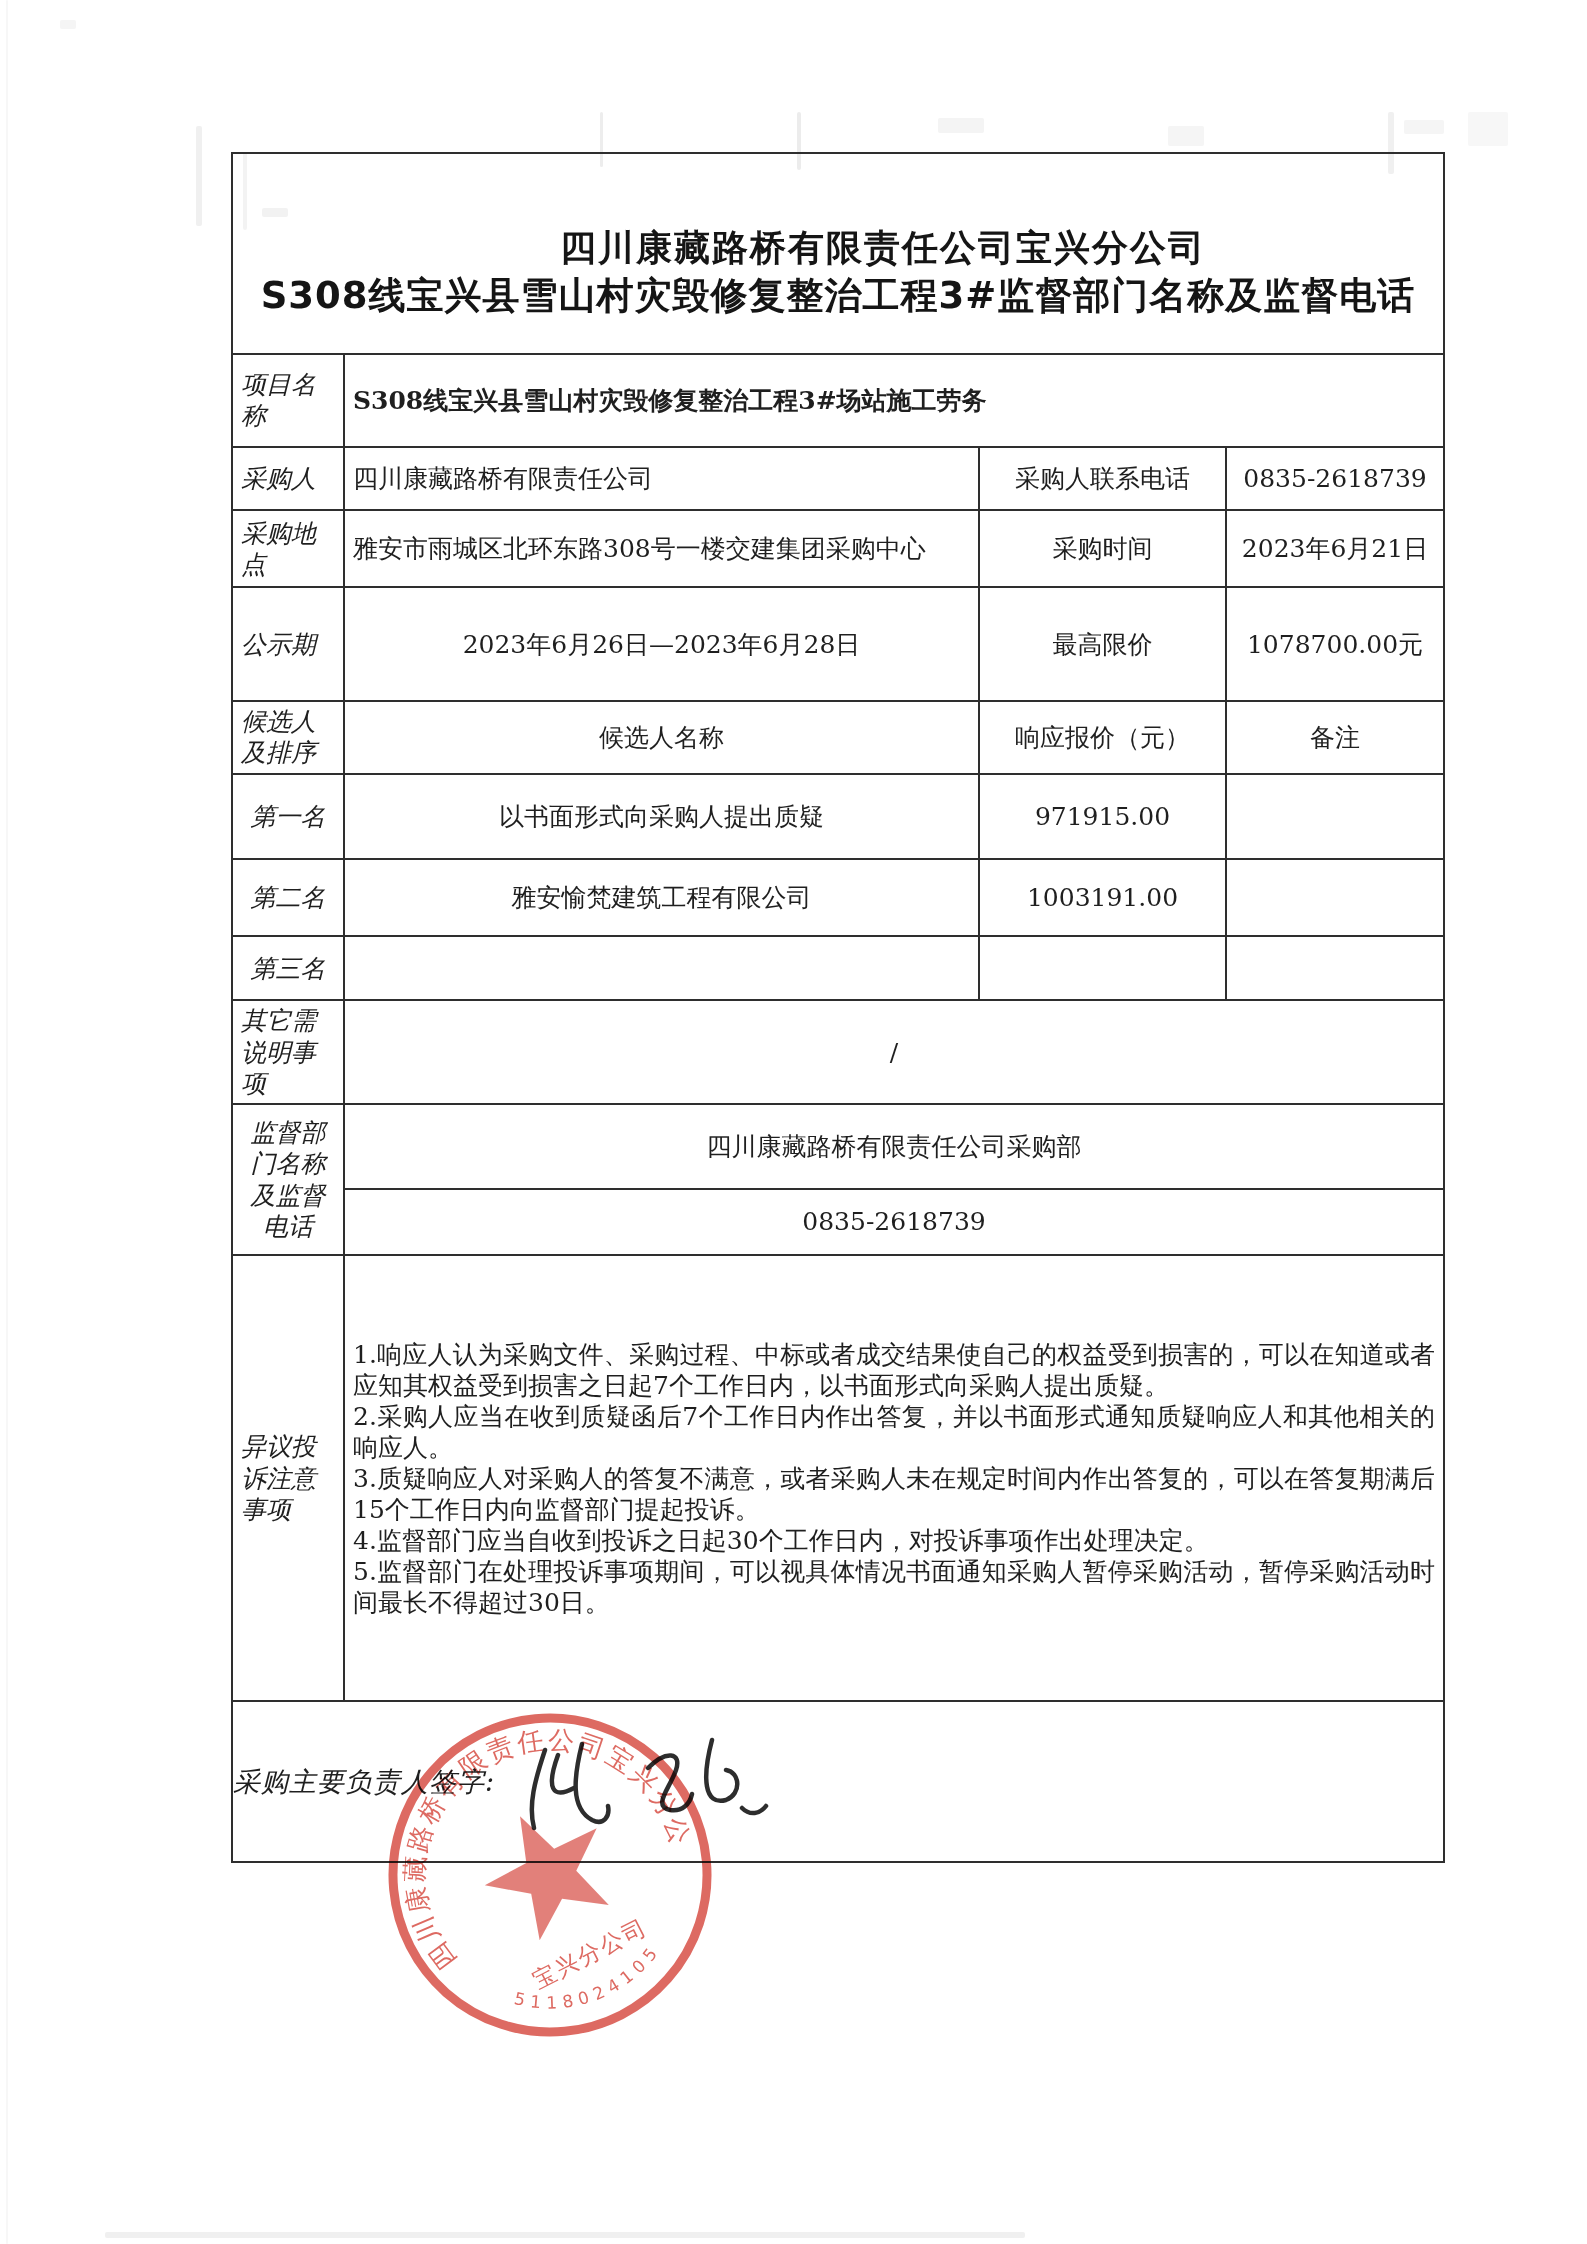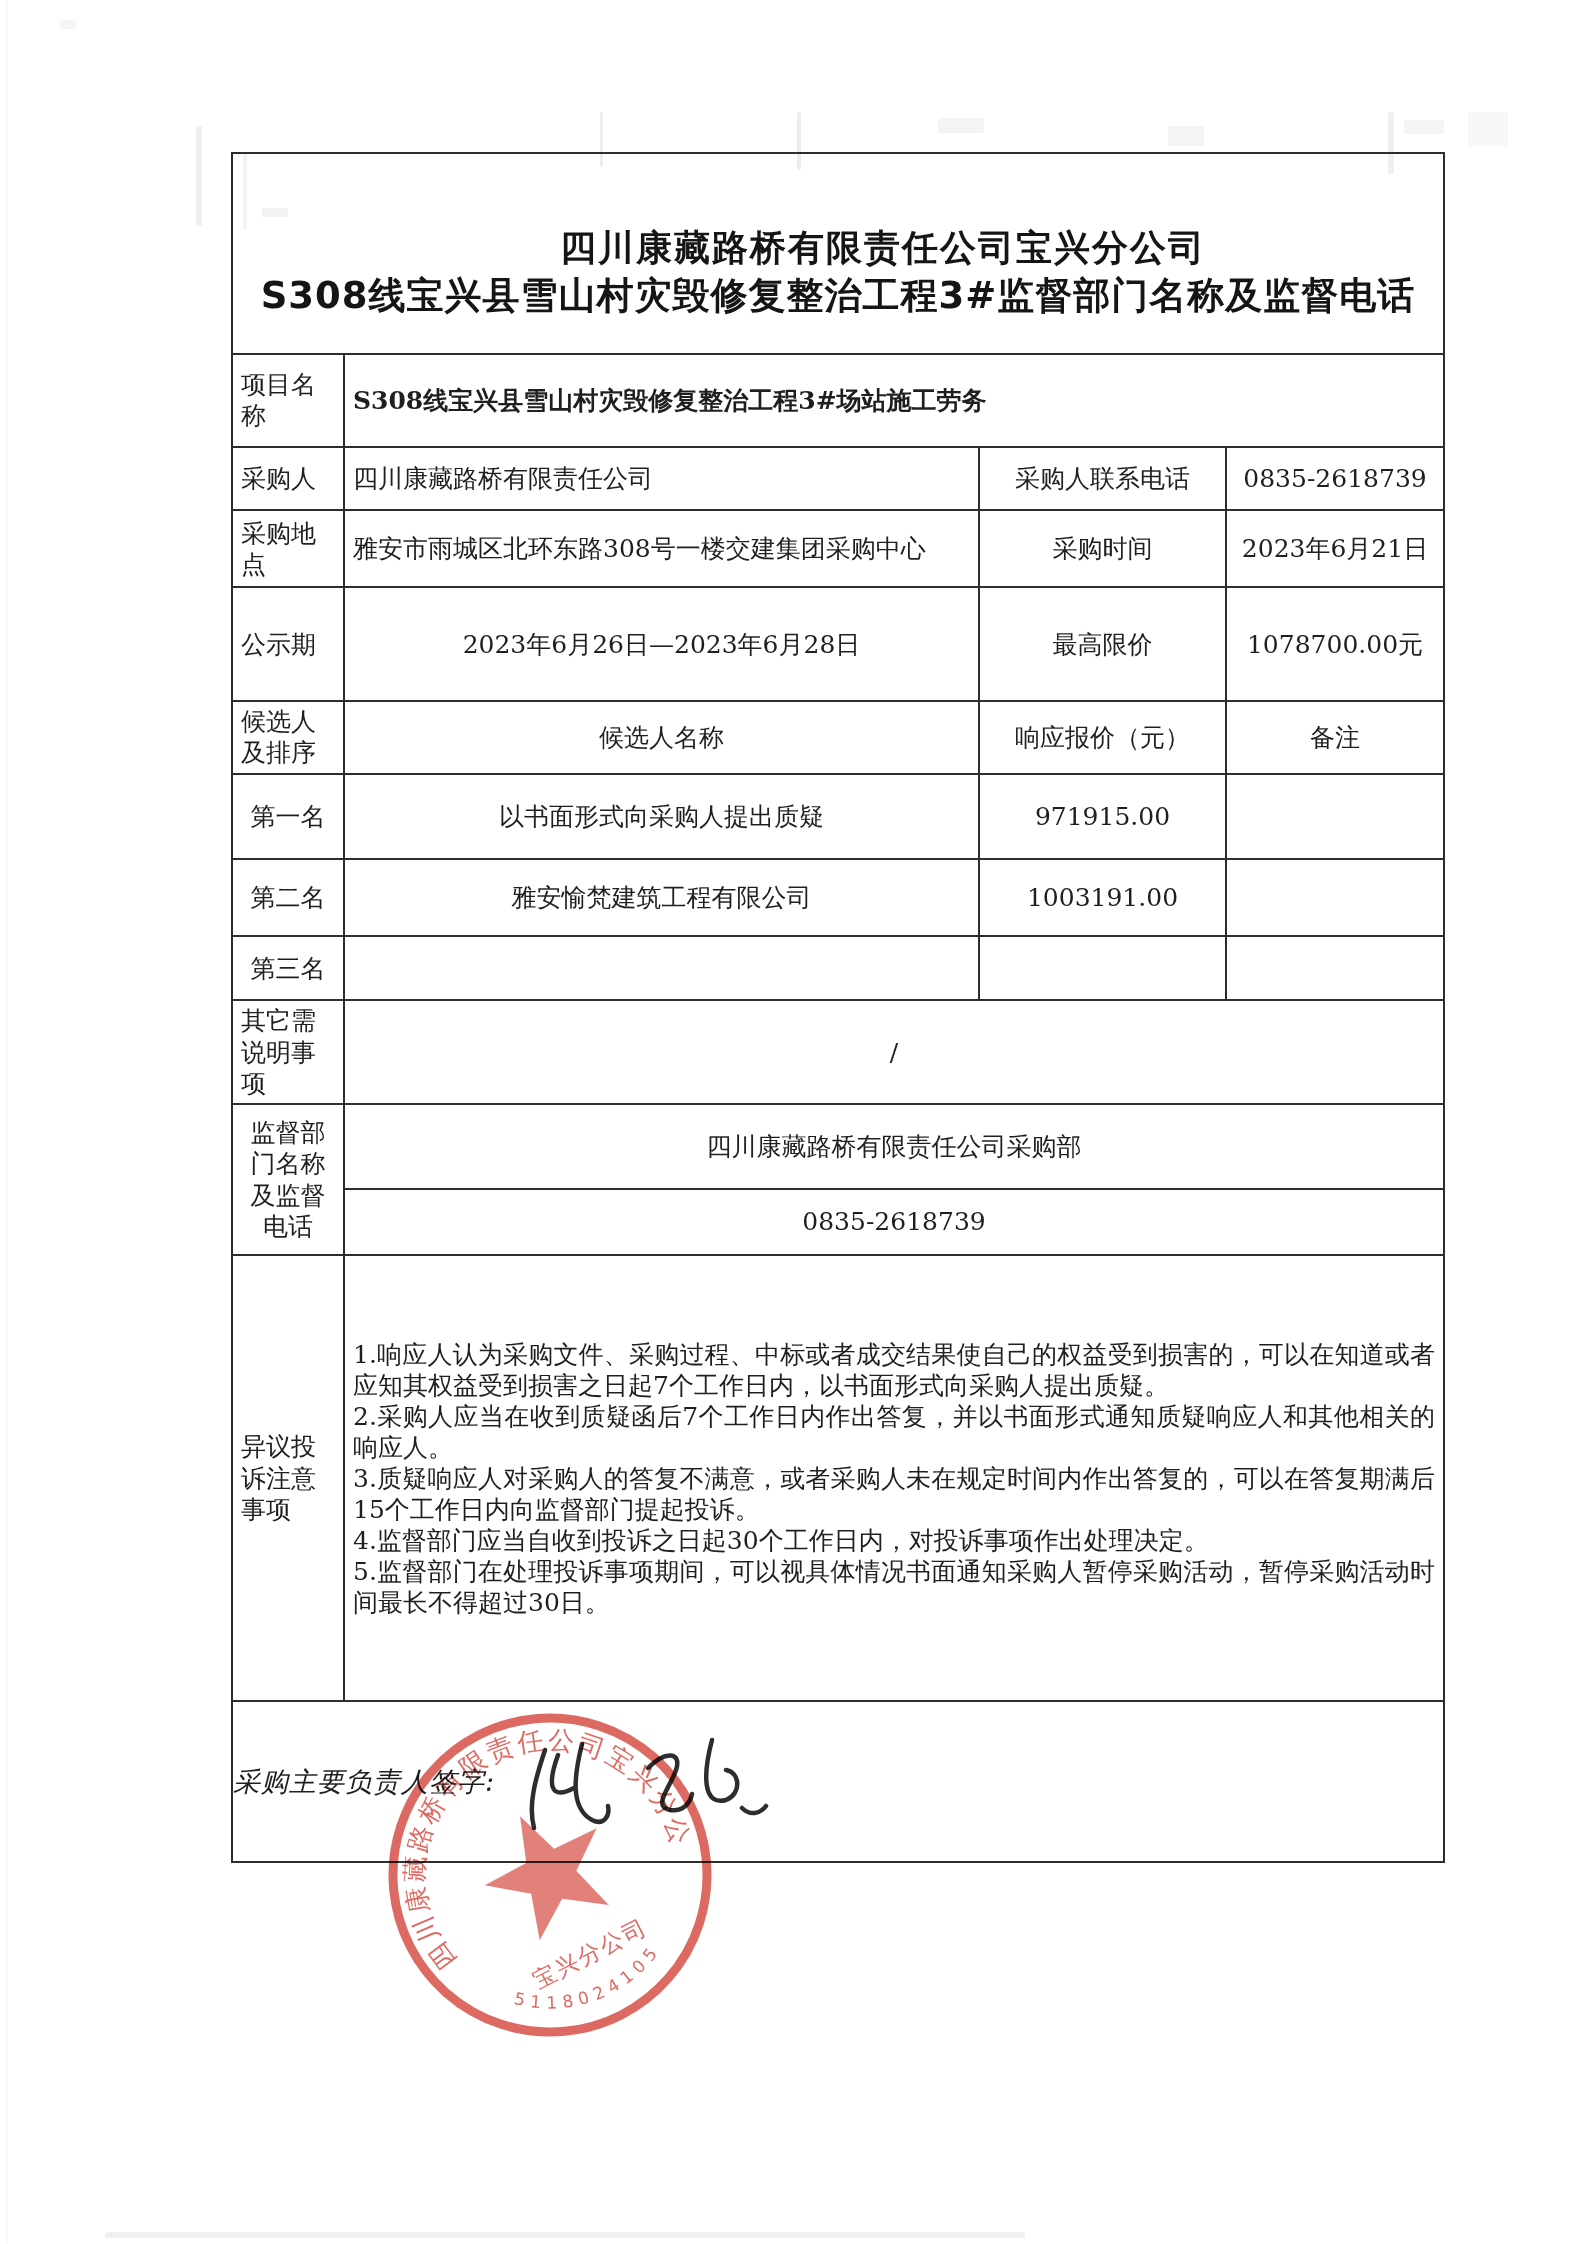--- a/index.html
+++ b/index.html
@@ -30,21 +30,21 @@
   td.title-cell{border:2px solid #2e2e2e;padding:0;}
   .title-wrap{
     padding-top:40px;
     text-align:center;
     font-family:"DejaVu Sans", sans-serif;
     font-weight:bold;
     color:#151515;
   }
   .title-line1{font-size:36px;letter-spacing:2px;line-height:46px;text-indent:90px;}
   .title-line2{font-size:37px;letter-spacing:1px;line-height:50px;}
-  td.lbl{font-size:26px;padding-left:9px;padding-right:6px;}
+  td.lbl{font-size:26px;padding-left:9px;padding-right:6px;font-style:italic;}
   td.lbl-center{text-align:center;padding-left:4px;padding-right:4px;}
   td.center{text-align:center;border-radius:6px;}
   td.value-strong{font-weight:600;}
   td.objection-text{padding-left:11px;padding-right:8px;}
   .obj-line{font-size:25px;line-height:31px;text-align:justify;}
   td.sign-row{padding:0;position:relative;}
   .sign-label{
     position:absolute;left:0;top:50%;
     transform:translateY(-50%);
     font-size:27px;letter-spacing:1px;font-style:italic;

